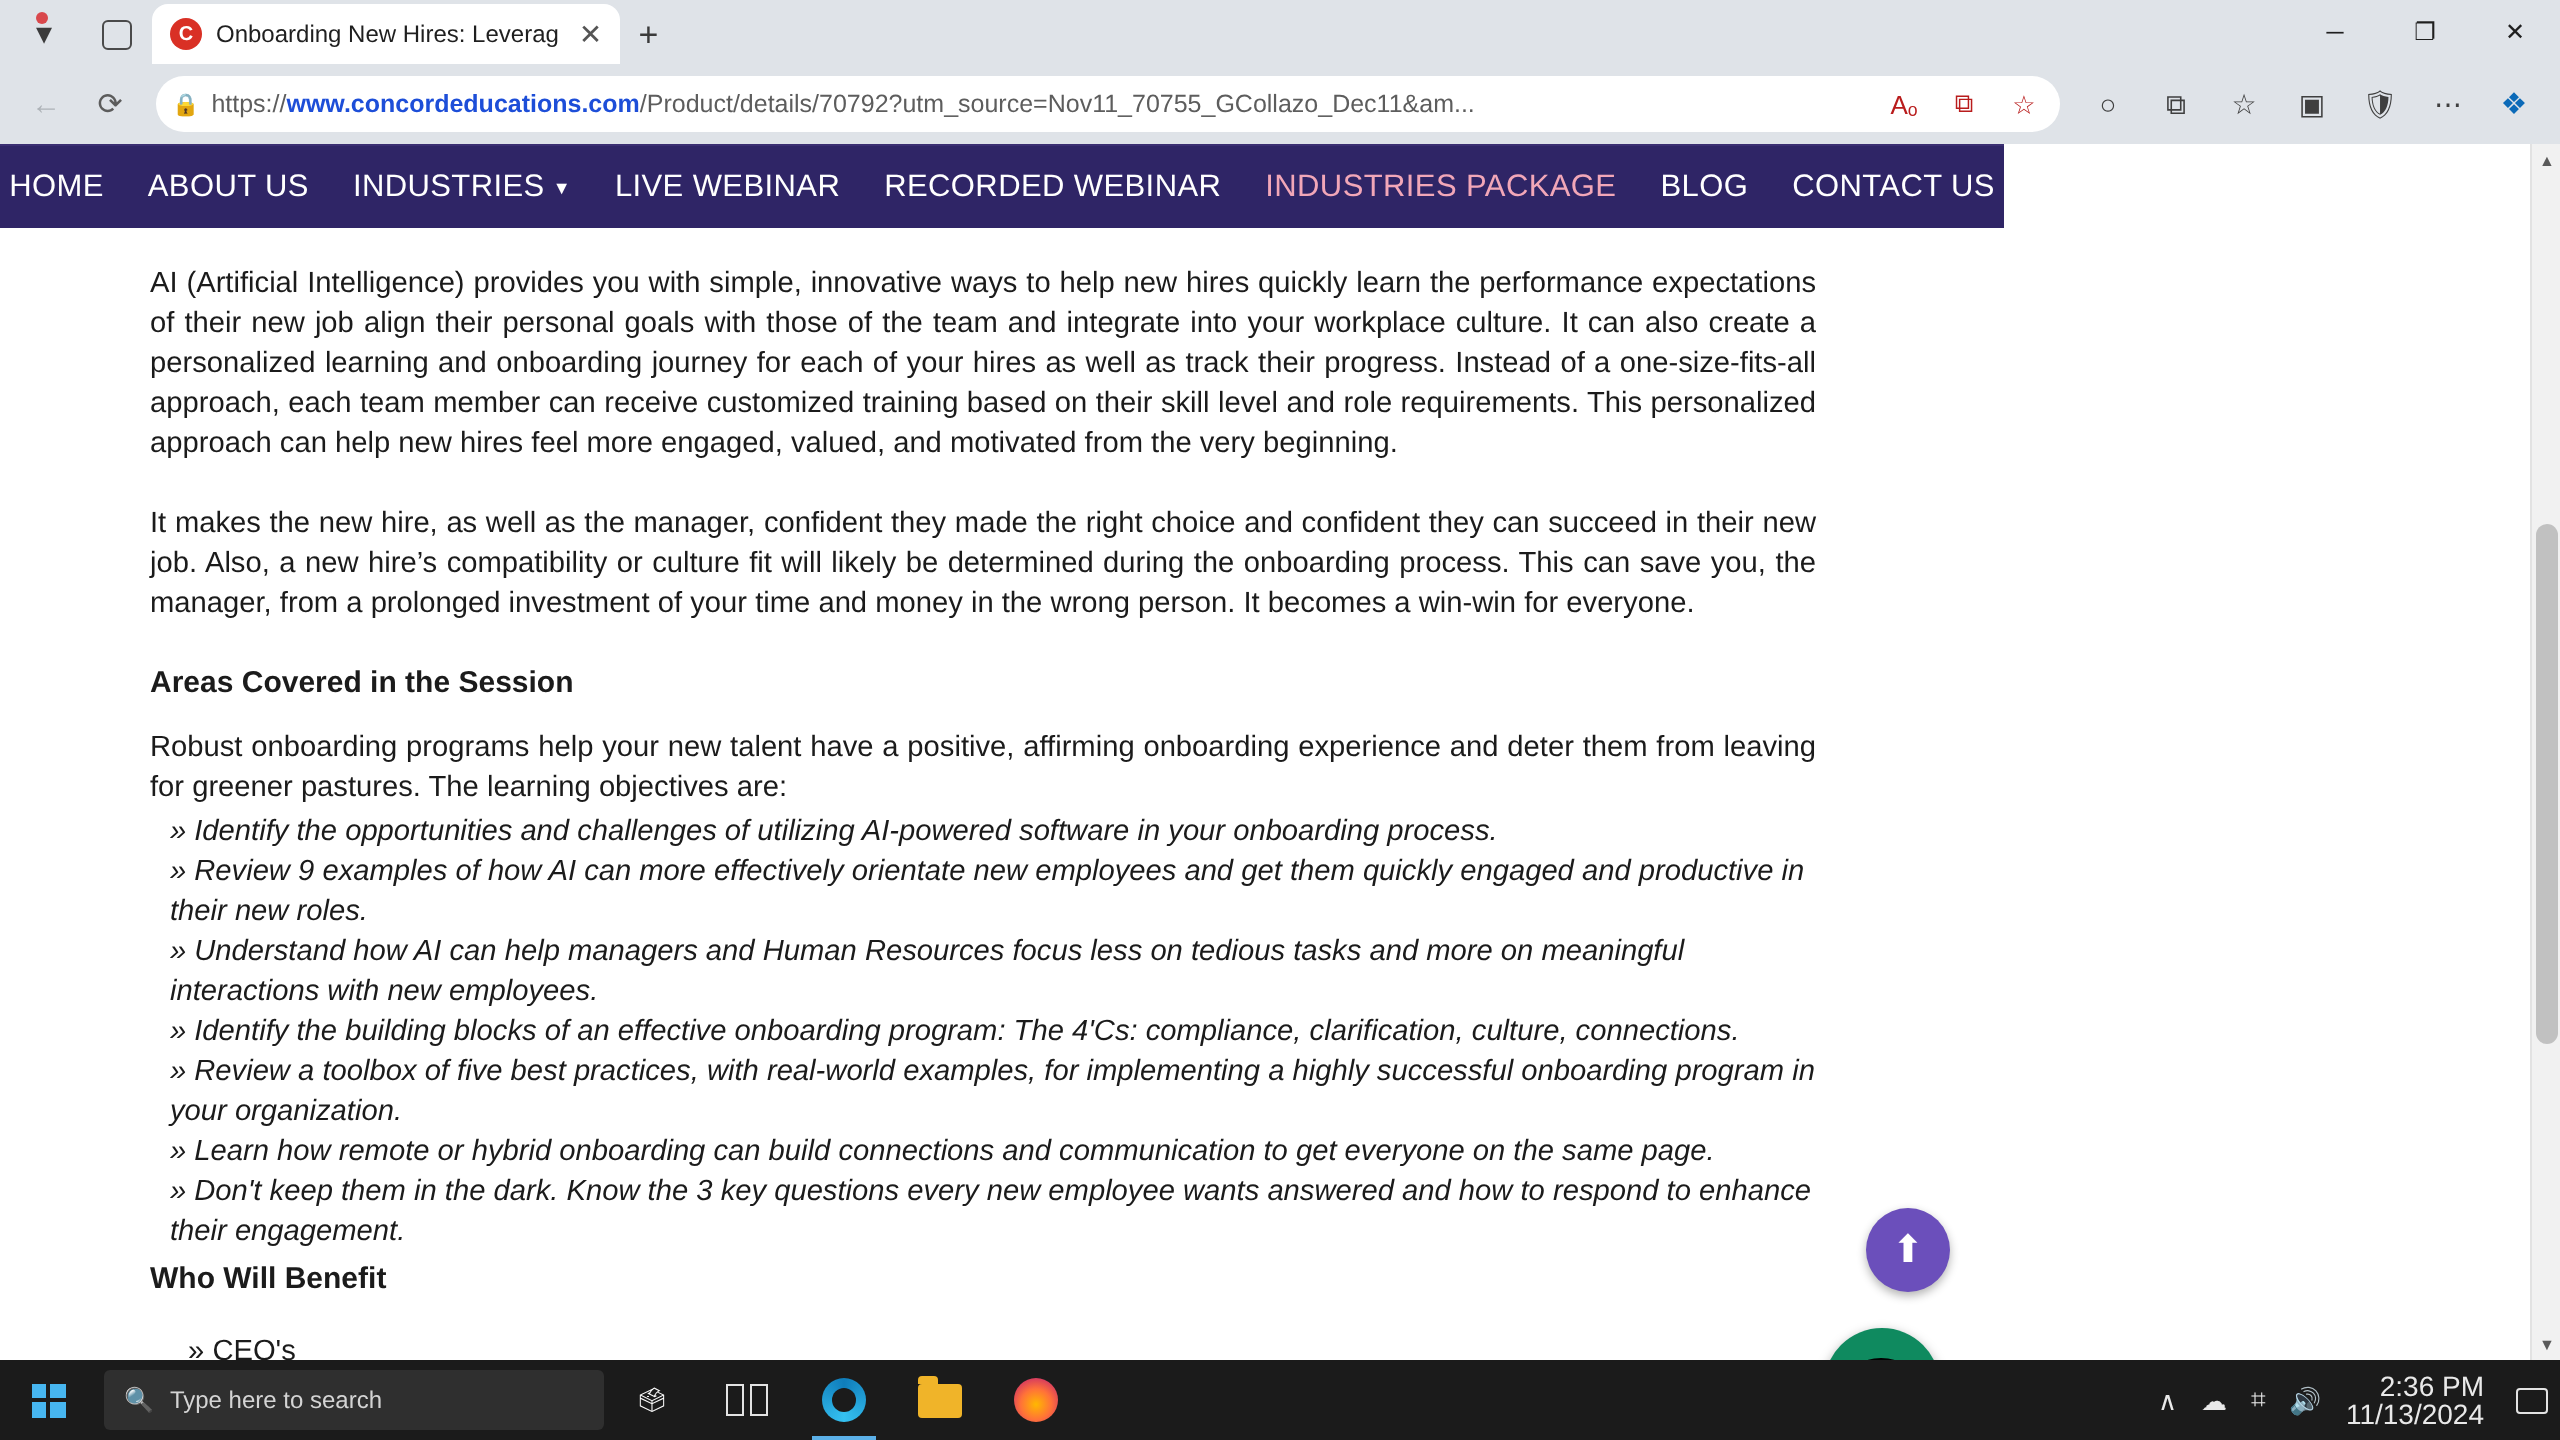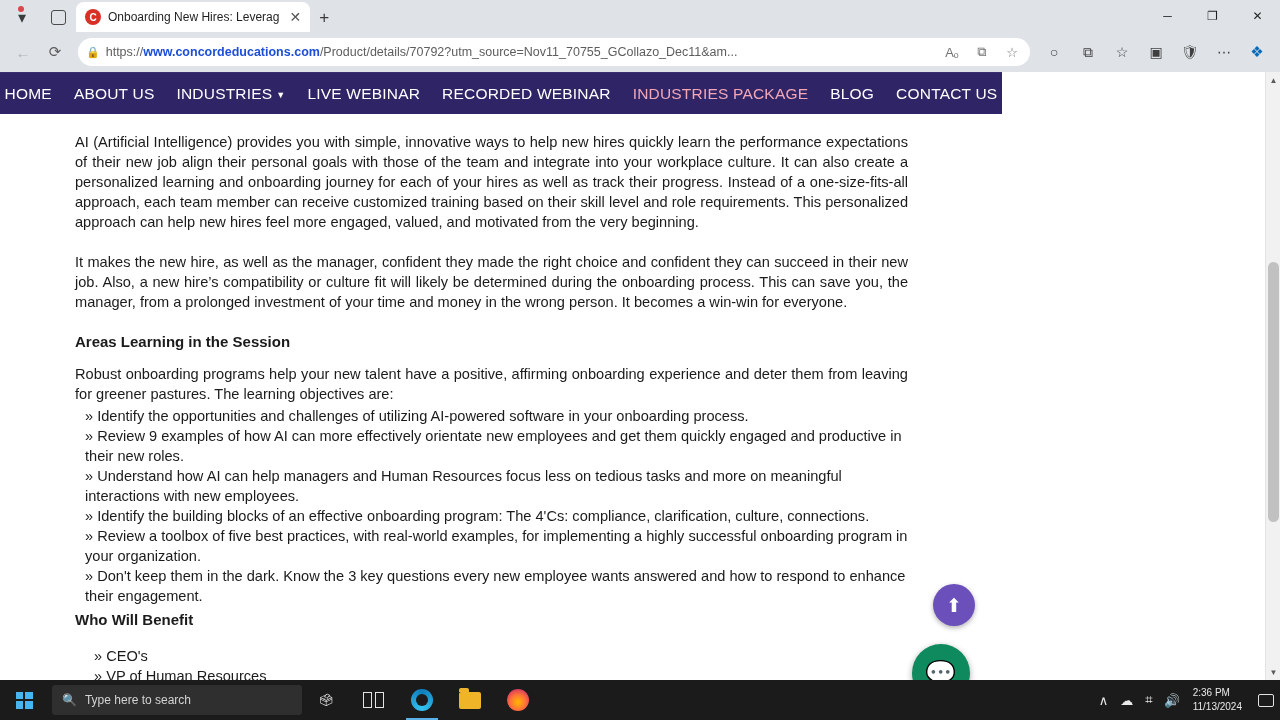--- a/index.html
+++ b/index.html
@@ -93,21 +93,21 @@
     font-size: 12.5px;
     color: #5d5d5d;
     overflow: hidden;
   }
   .omnibox .lock { font-size: 11px; color: #5d5d5d; }
   .url { flex: 1 1 auto; white-space: nowrap; overflow: hidden; color: #5d5d5d; }
   .url .host-bold { color: #1d4ed8; font-weight: bold; }
   .omni-icon {
     width: 24px; height: 24px; flex: none;
     display: flex; align-items: center; justify-content: center;
-    color: #737373; font-size: 13px;
+    color: #b91c1c; font-size: 13px;
   }
   .tb-icon {
     width: 32px; height: 30px; flex: none;
     display: flex; align-items: center; justify-content: center;
     color: #3f3f3f; font-size: 14px;
   }
   .copilot {
     width: 30px; height: 28px;
     display: flex; align-items: center; justify-content: center;
     color: #0b6ab8; font-size: 15px;
@@ -158,21 +158,21 @@
     text-align: justify;
   }
   .content h3 {
     font-size: 15px;
     font-weight: bold;
     margin: 0 0 12px 0;
   }
   .content h3.benefit { margin-top: 4px; margin-bottom: 16px; }
   .lead { margin-bottom: 2px !important; text-align: justify; }
   ul.bullets { list-style: none; margin: 0 0 0 0; padding: 0 0 0 10px; }
-  ul.bullets li { margin: 0 0 0 0; line-height: 20px; }
+  ul.bullets li { margin: 0 0 0 0; line-height: 20px; font-style: italic; }
   ul.bullets li .chev { color: #1b1b1b; margin-right: 4px; }
   ul.benefits { list-style: none; margin: 0; padding: 0 0 0 19px; }
   ul.benefits li { line-height: 20px; }
 
   
   .page-scrollbar {
     position: absolute; top: 0; right: 0;
     width: 15px; height: 608px;
     background: #f1f1f1;
     border-left: 1px solid #e2e2e2;
@@ -304,21 +304,21 @@
   .tasks-ico span { border: 1.4px solid #e3e3e3; display: block; }
   .tray {
     margin-left: auto;
     display: flex; align-items: center;
     gap: 12px;
     padding-right: 6px;
     color: #e9e9e9;
     font-size: 12px;
   }
   .tray .ico { font-size: 13px; }
-  .clock { line-height: 14px; font-size: 10px; padding-right: 4px; }
+  .clock { text-align: right; line-height: 14px; font-size: 14px; padding-right: 4px; }
   .notif-ico {
     width: 16px; height: 13px;
     border: 1.4px solid #e3e3e3; border-radius: 2px;
   }
 </style>
 </head>
 <body>
 
 <div id="browser-chrome">
 
@@ -377,29 +377,30 @@
       <a href="#">RECORDED WEBINAR</a>
       <a href="#" class="accent">INDUSTRIES PACKAGE</a>
       <a href="#">BLOG</a>
       <a href="#">CONTACT US</a>
     </div>
 
     <div class="content">
       <p>AI (Artificial Intelligence) provides you with simple, innovative ways to help new hires quickly learn the performance expectations of their new job align their personal goals with those of the team and integrate into your workplace culture. It can also create a personalized learning and onboarding journey for each of your hires as well as track their progress. Instead of a one-size-fits-all approach, each team member can receive customized training based on their skill level and role requirements. This personalized approach can help new hires feel more engaged, valued, and motivated from the very beginning.</p>
       <p>It makes the new hire, as well as the manager, confident they made the right choice and confident they can succeed in their new job. Also, a new hire’s compatibility or culture fit will likely be determined during the onboarding process. This can save you, the manager, from a prolonged investment of your time and money in the wrong person. It becomes a win-win for everyone.</p>
 
-      <h3>Areas Learning in the Session</h3>
+      <h3>Areas Covered in the Session</h3>
       <p class="lead">Robust onboarding programs help your new talent have a positive, affirming onboarding experience and deter them from leaving for greener pastures. The learning objectives are:</p>
 
       <ul class="bullets">
         <li><span class="chev">»</span><span>Identify the opportunities and challenges of utilizing AI-powered software in your onboarding process.</span></li>
         <li><span class="chev">»</span><span>Review 9 examples of how AI can more effectively orientate new employees and get them quickly engaged and productive in their new roles.</span></li>
         <li><span class="chev">»</span><span>Understand how AI can help managers and Human Resources focus less on tedious tasks and more on meaningful interactions with new employees.</span></li>
         <li><span class="chev">»</span><span>Identify the building blocks of an effective onboarding program: The 4'Cs: compliance, clarification, culture, connections.</span></li>
         <li><span class="chev">»</span><span>Review a toolbox of five best practices, with real-world examples, for implementing a highly successful onboarding program in your organization.</span></li>
+        <li><span class="chev">»</span><span>Learn how remote or hybrid onboarding can build connections and communication to get everyone on the same page.</span></li>
         <li><span class="chev">»</span><span>Don't keep them in the dark. Know the 3 key questions every new employee wants answered and how to respond to enhance their engagement.</span></li>
       </ul>
 
       <h3 class="benefit">Who Will Benefit</h3>
 
       <ul class="benefits">
         <li><span class="chev">»</span> <span>CEO's</span></li>
         <li><span class="chev">»</span> <span>VP of Human Resources</span></li>
         <li><span class="chev">»</span> <span>COO's</span></li>
         <li><span class="chev">»</span> <span>Chief Learning Officer</span></li>

